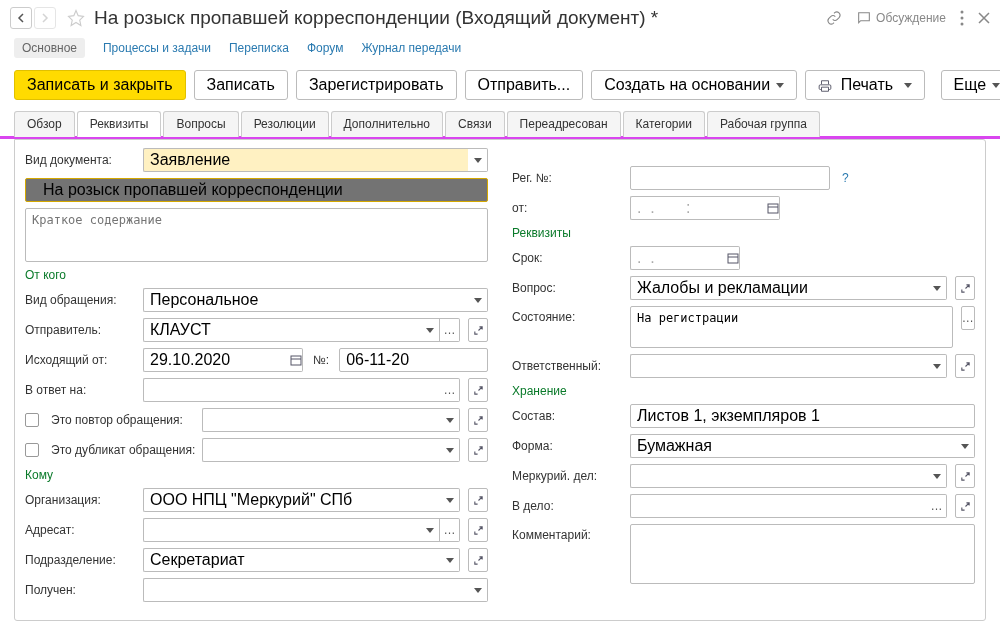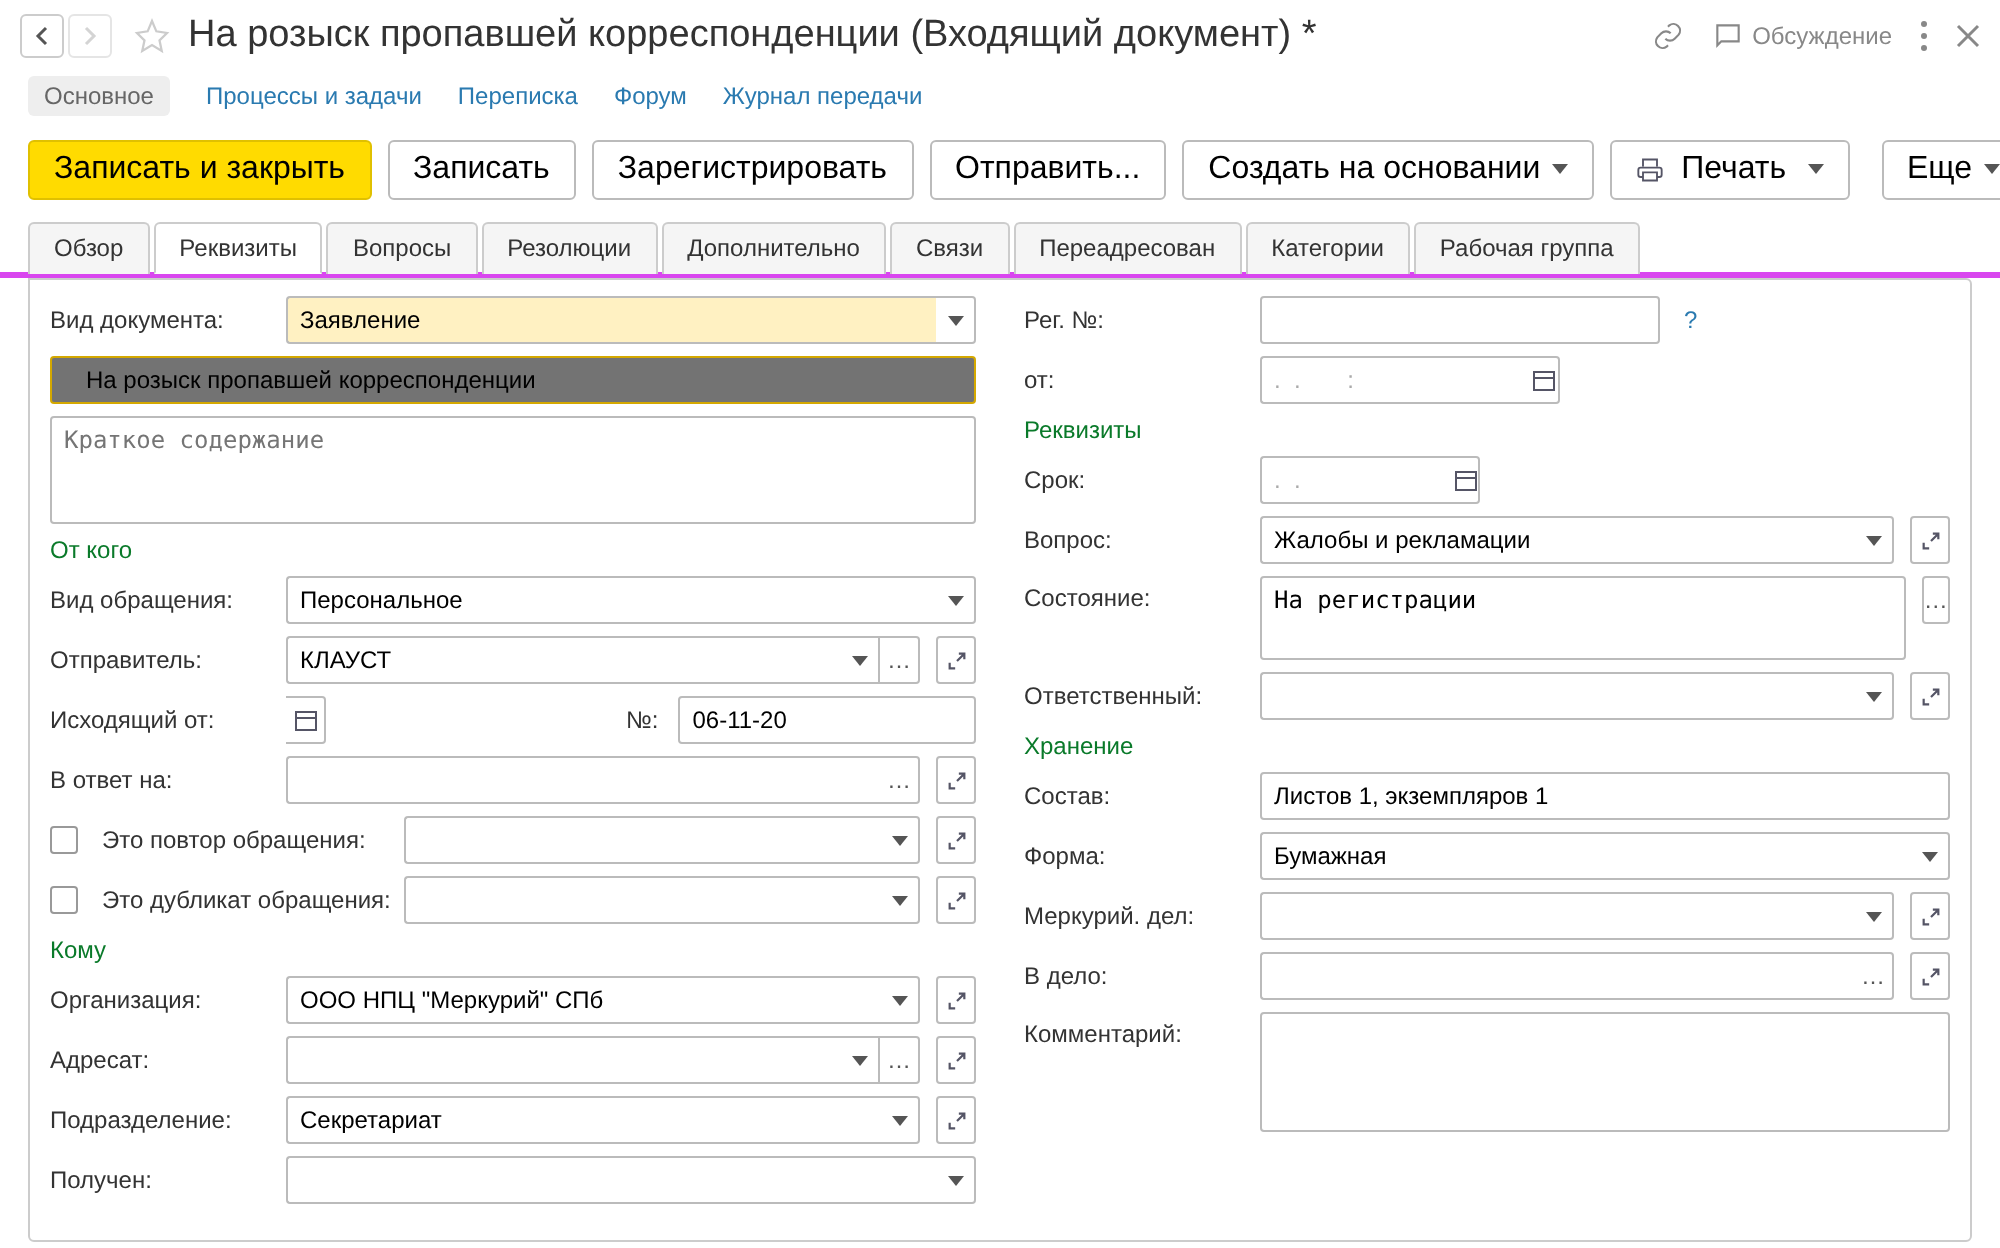--- a/index.html
+++ b/index.html
@@ -29,28 +29,28 @@
 .btn.icon-label svg { vertical-align: middle; margin-right: 4px; }
 .btn.sq { padding: 5px 8px; }
 
 
 .tabs { display: flex; padding: 0 14px; border-bottom: 3px solid #d946ef; background:#fff; }
 .tab { border: 1px solid #ccc; border-bottom: none; padding: 5px 12px; background: #f5f5f5; margin-right: 2px; border-radius: 3px 3px 0 0; cursor: pointer; color:#333; position:relative; top:1px; }
 .tab.active { background: #fff; border-bottom:1px solid #fff; }
 
 
 .form-wrap { border: 1px solid #ccc; margin: 0 14px 14px 14px; padding: 8px 10px 12px 10px; border-radius: 0 3px 3px 3px; }
-.form-cols { display: flex; gap: 24px; }
+.form-cols { display: flex; gap: 24px; align-items: center; }
 .col { flex: 1 1 0; min-width: 0; }
 
 .row { display: flex; align-items: center; margin-bottom: 6px; gap: 6px; min-height:24px; }
 .row .lbl { width: 112px; color: #333; flex-shrink:0; }
 .section-h { color: #0a7a2a; font-weight: 400; margin: 6px 0 6px 0; }
 
-.inp, .inp-ro { height: 24px; border: 1px solid #bbb; border-radius: 2px; padding: 0 6px; background:#fff; font-size:12px; }
+.inp, .inp-ro { height: 24px; border: 1px solid #bbb; border-radius: 2px; padding: 0 6px; background:#fff; font-size:16px; }
 .inp { flex: 1 1 auto; min-width: 0; }
 .inp-group { display:flex; flex:1 1 auto; min-width:0; }
 .inp-group .inp { border-right: none; border-radius: 2px 0 0 2px; }
 .addon { width: 20px; height: 24px; border: 1px solid #bbb; border-left:none; background: #fff; display:flex; align-items:center; justify-content:center; cursor:pointer; }
 .addon:last-child { border-radius: 0 2px 2px 0; }
 .addon.dots::before { content:"\2026"; line-height:1; color:#555; }
 .addon.drop::before { content:""; border-left:4px solid transparent; border-right:4px solid transparent; border-top:5px solid #555; }
 .addon.cal svg { width:12px; height:12px; }
 .small-btn { width:20px; height:24px; border:1px solid #bbb; background:#fff; display:flex; align-items:center; justify-content:center; border-radius:2px; cursor:pointer; margin-left:2px; }
 .small-btn svg { width:11px; height:11px; }
@@ -193,20 +193,21 @@
       <span class="small-btn">
             <svg viewBox="0 0 12 12">
               <path d="M2 7v3h3M10 5V2H7M10 2L6 6" stroke="#556" fill="none" stroke-width="1.2"></path>
             </svg>
           </span>
     </div>
 
     <div class="row">
       <span class="lbl">Исходящий от:</span>
       <div class="inp-group" style="flex:0 0 160px">
+        <input class="inp" value="29.10.2020" style="">
         <span class="addon cal">
               <svg viewBox="0 0 12 12">
                 <rect x="1" y="2" width="10" height="9" fill="none" stroke="#556"></rect>
                 <path d="M1 5h10" stroke="#556"></path>
               </svg>
             </span>
       </div>
       <span style="margin:0 4px">№:</span>
       <input class="inp" style="flex: 1 1 0%;" value="06-11-20">
     </div>

